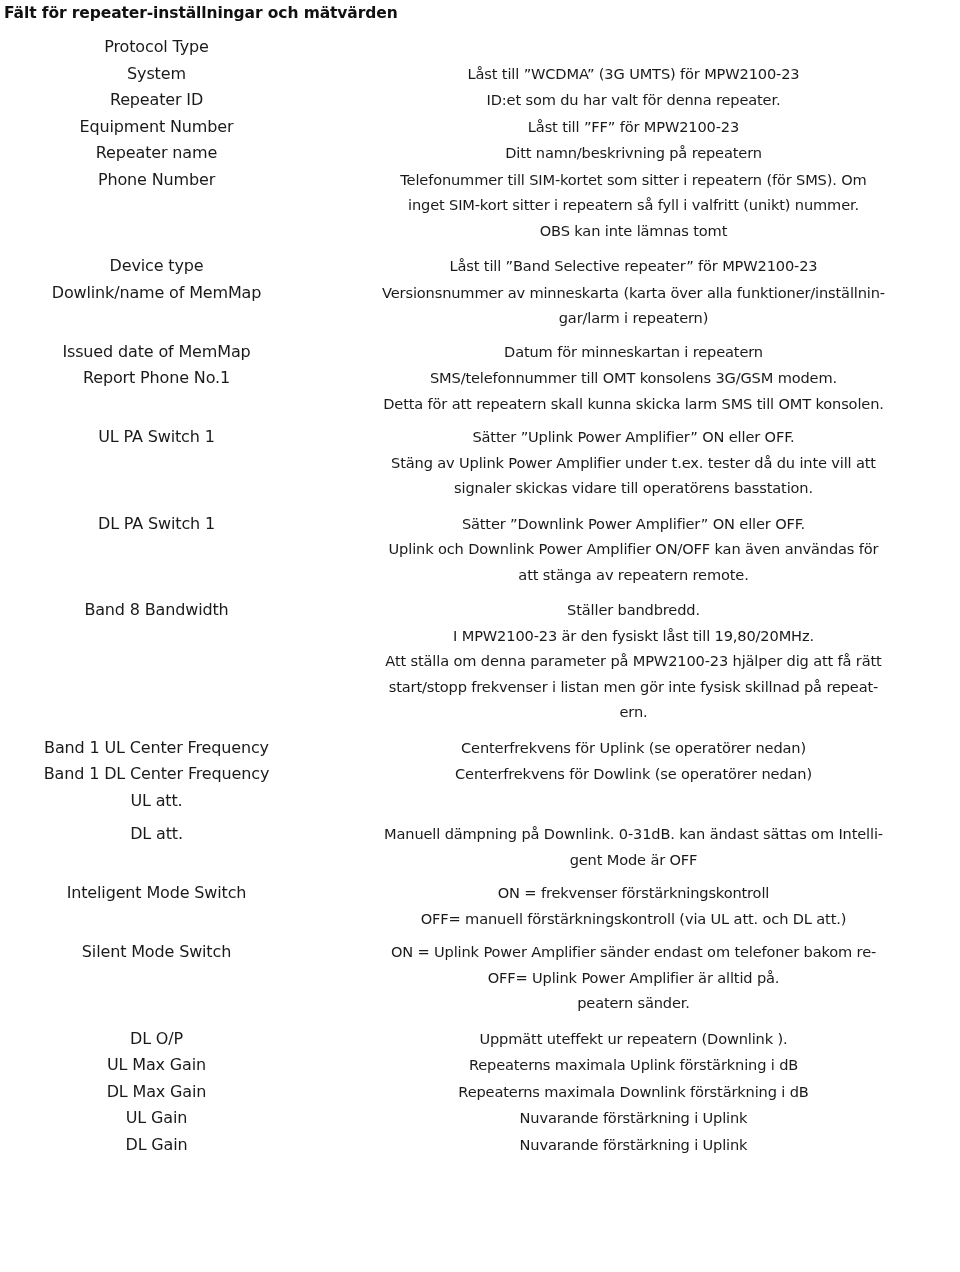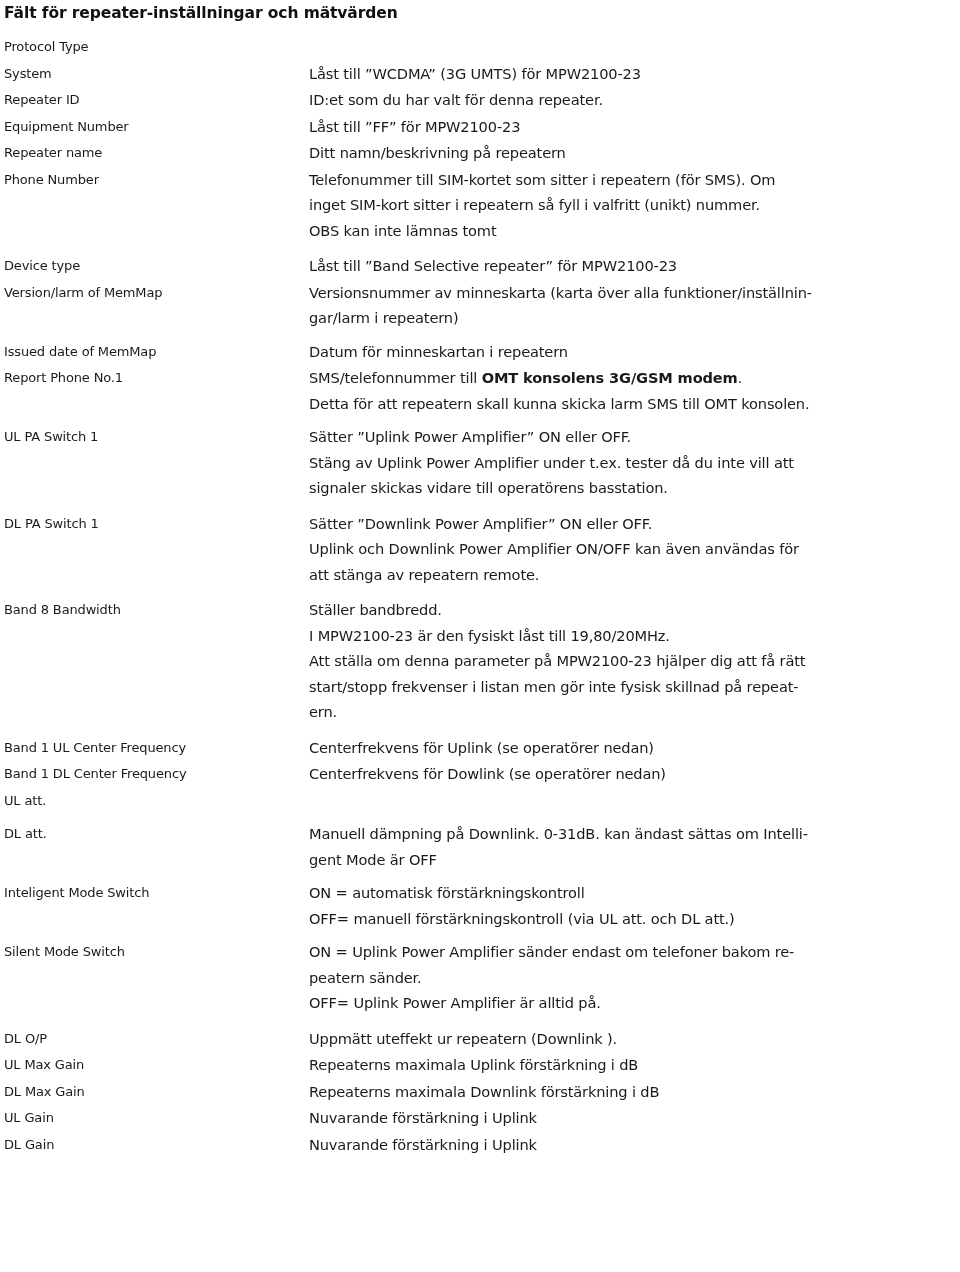--- a/index.html
+++ b/index.html
@@ -15,20 +15,21 @@
     color: #1a1a1a;
     overflow: hidden;
   }
 
   .page {
     position: relative;
     width: 960px;
     height: 905px;
     padding: 0;
     box-sizing: border-box;
+    text-align: center;
   }
 
   .doc-title {
     position: absolute;
     left: 4px;
     top: 4px;
     font-size: 15.5px;
     font-weight: bold;
     letter-spacing: -0.1px;
     white-space: nowrap;
@@ -46,21 +47,21 @@
     display: flex;
     align-items: flex-start;
     width: 100%;
   }
 
   .cell-label {
     flex: 0 0 309px;
     max-width: 309px;
     padding-left: 4px;
     box-sizing: border-box;
-    font-size: 13px;
+    font-size: 16px;
     line-height: 25.5px;
     letter-spacing: -0.15px;
     white-space: nowrap;
     color: #1a1a1a;
   }
 
   .cell-desc {
     flex: 1 1 auto;
     padding-right: 2px;
     box-sizing: border-box;
@@ -69,21 +70,21 @@
     letter-spacing: -0.15px;
     color: #1a1a1a;
   }
 
   .cell-desc .ln {
     display: block;
     white-space: nowrap;
   }
 
   .cell-desc .ln b {
-    font-weight: bold;
+    font-weight: normal;
   }
 
   
   .row { margin-bottom: 0px; }
   .row.gap-sm { margin-bottom: 1px; }
   .row.gap-md { margin-bottom: 8px; }
   .row.gap-lg { margin-bottom: 10px; }
 </style>
 </head>
 <body>
@@ -128,21 +129,21 @@
           <span class="ln">OBS kan inte lämnas tomt</span>
         </div>
       </div>
       <div class="row gap-sm">
         <div class="cell-label">Device type</div>
         <div class="cell-desc">
           <span class="ln">Låst till ”Band Selective repeater” för MPW2100-23</span>
         </div>
       </div>
       <div class="row gap-md">
-        <div class="cell-label">Version/larm of MemMap</div>
+        <div class="cell-label">Dowlink/name of MemMap</div>
         <div class="cell-desc">
           <span class="ln">Versionsnummer av  minneskarta (karta över alla funktioner/inställnin-</span>
           <span class="ln">gar/larm i repeatern)</span>
         </div>
       </div>
       <div class="row gap-sm">
         <div class="cell-label">Issued date of MemMap</div>
         <div class="cell-desc">
           <span class="ln">Datum för minneskartan i repeatern</span>
         </div>
@@ -198,30 +199,30 @@
       <div class="row gap-md">
         <div class="cell-label">DL att.</div>
         <div class="cell-desc">
           <span class="ln">Manuell dämpning på Downlink. 0-31dB. kan ändast sättas om Intelli-</span>
           <span class="ln">gent Mode är OFF</span>
         </div>
       </div>
       <div class="row gap-md">
         <div class="cell-label">Inteligent Mode Switch</div>
         <div class="cell-desc">
-          <span class="ln">ON = automatisk förstärkningskontroll</span>
+          <span class="ln">ON = frekvenser förstärkningskontroll</span>
           <span class="ln">OFF= manuell förstärkningskontroll (via UL att. och DL att.)</span>
         </div>
       </div>
       <div class="row gap-lg">
         <div class="cell-label">Silent Mode Switch</div>
         <div class="cell-desc">
           <span class="ln">ON =  Uplink Power Amplifier sänder endast om telefoner bakom re-</span>
+          <span class="ln">OFF= Uplink Power Amplifier är alltid på.</span>
           <span class="ln">peatern sänder.</span>
-          <span class="ln">OFF= Uplink Power Amplifier är alltid på.</span>
         </div>
       </div>
       <div class="row gap-sm">
         <div class="cell-label">DL O/P</div>
         <div class="cell-desc">
           <span class="ln">Uppmätt uteffekt ur repeatern (Downlink ).</span>
         </div>
       </div>
       <div class="row gap-sm">
         <div class="cell-label">UL Max Gain</div>

